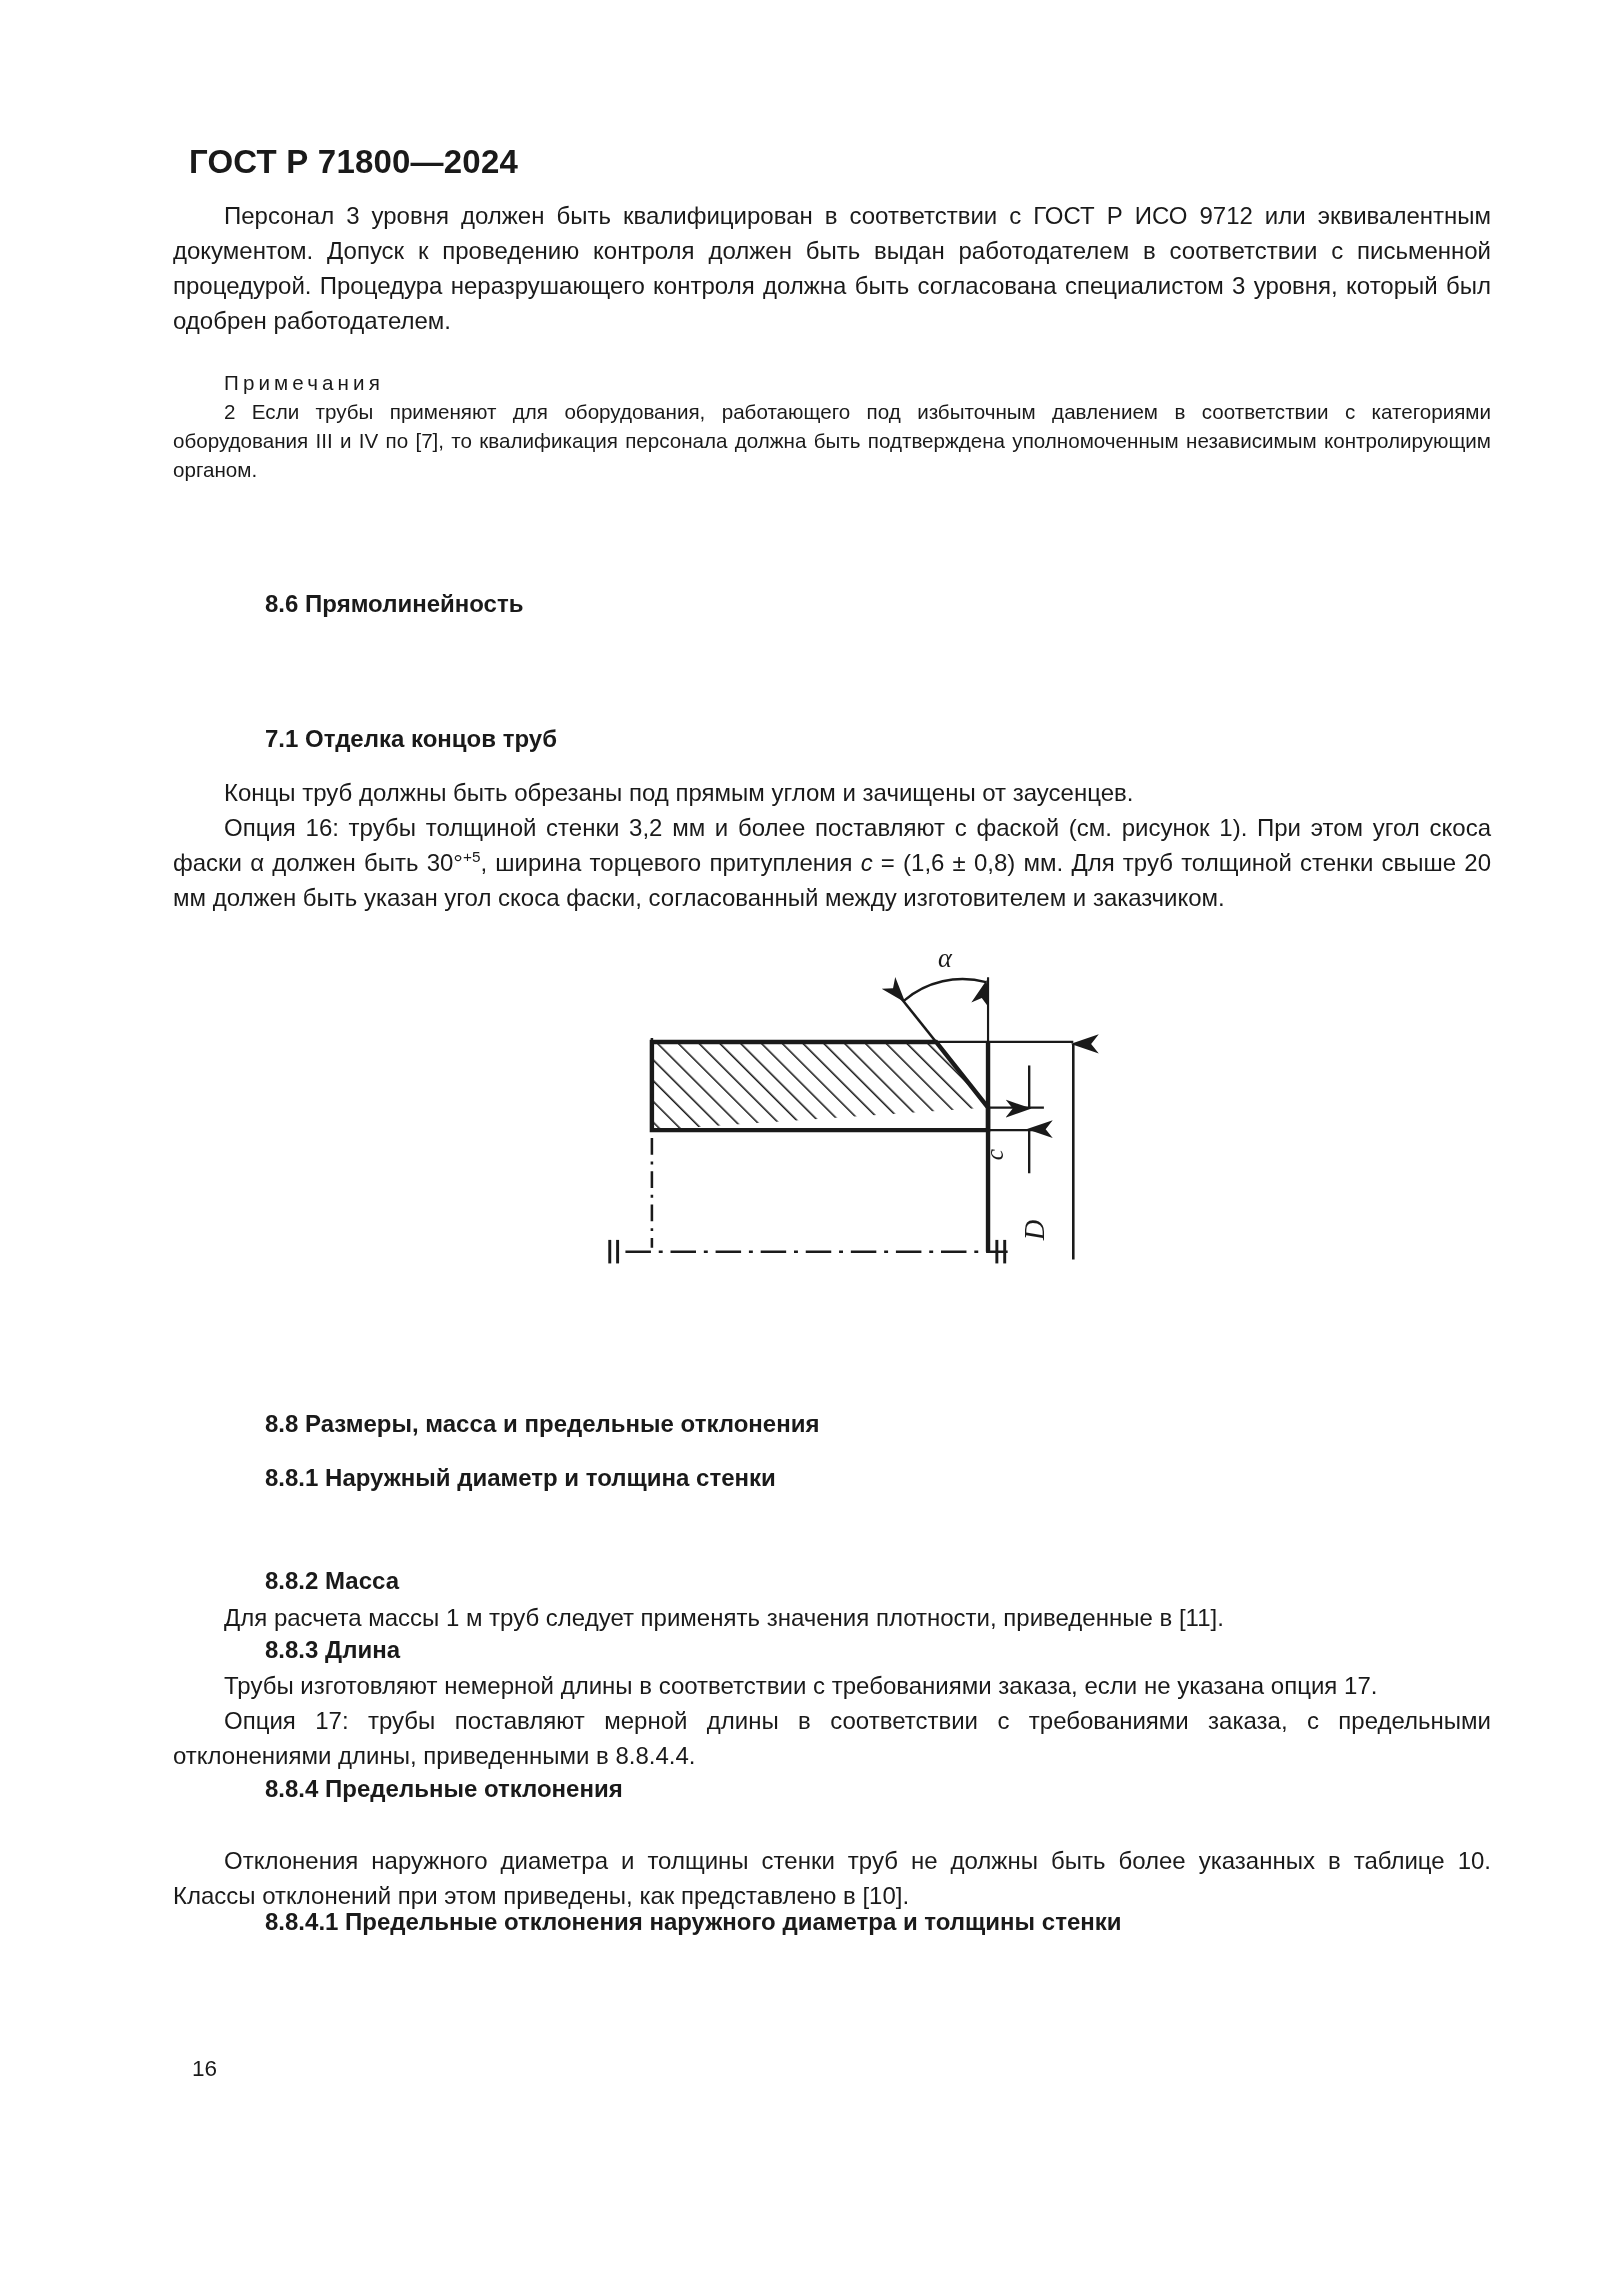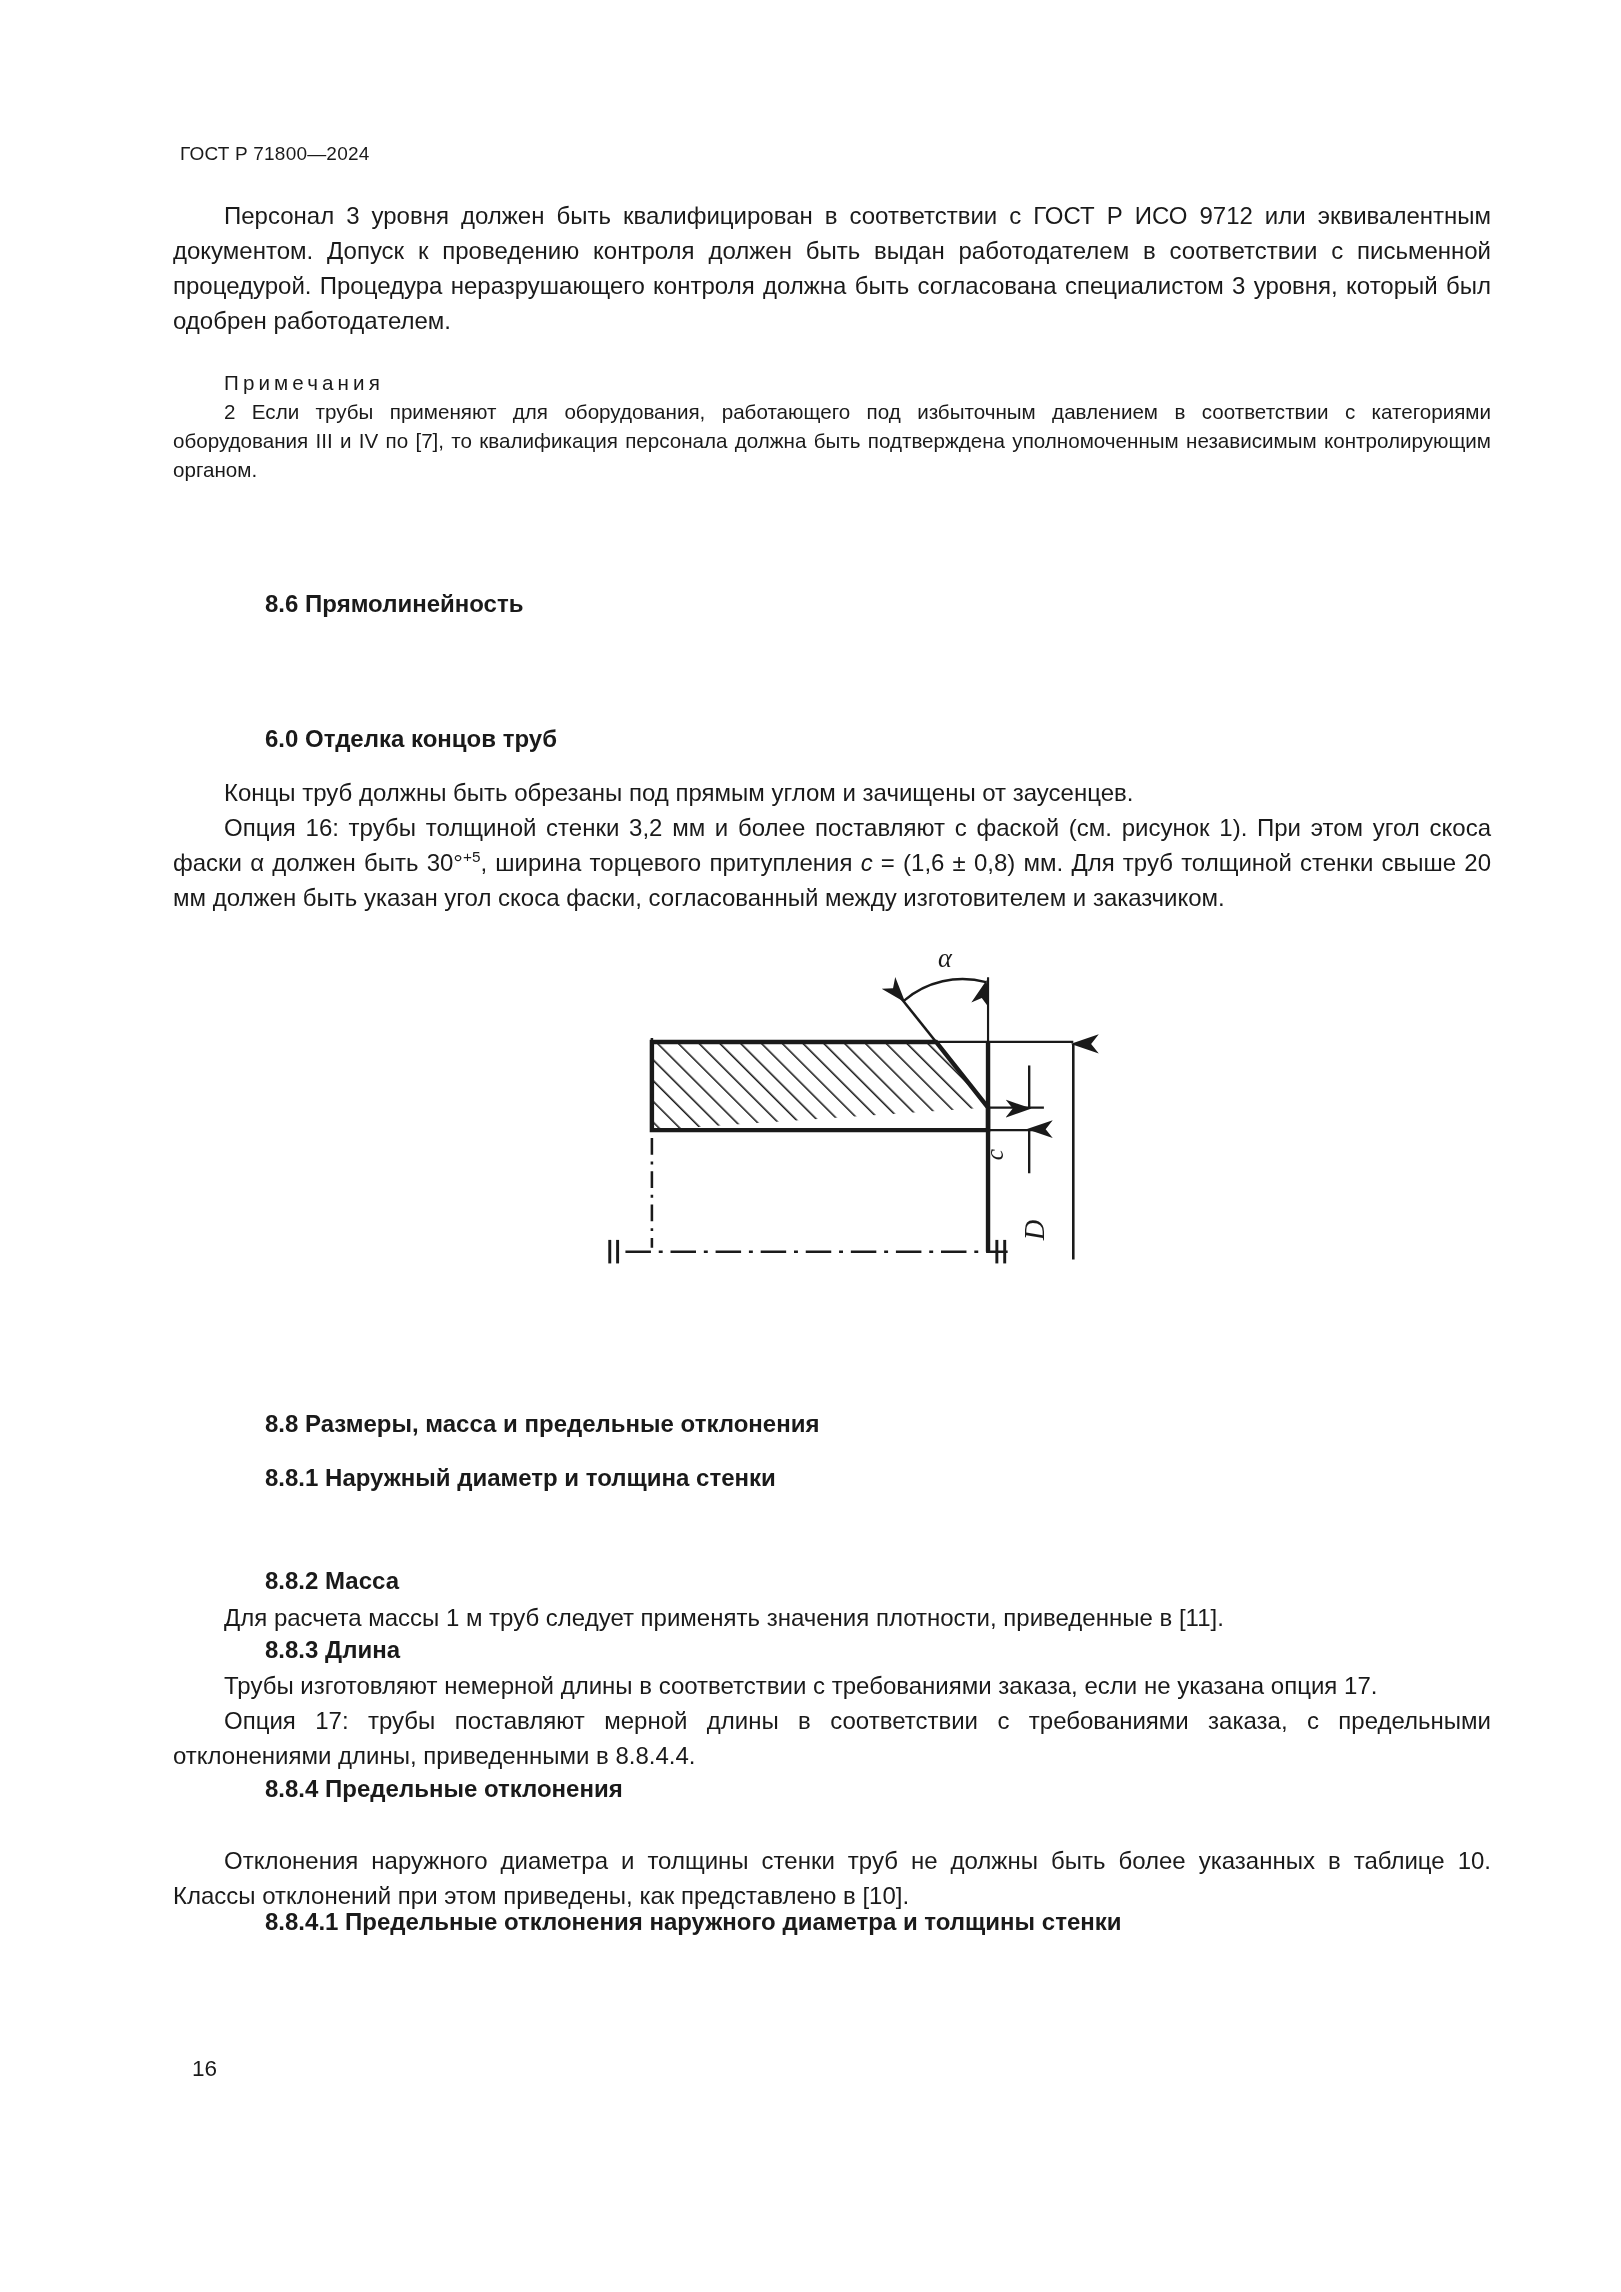--- a/index.html
+++ b/index.html
@@ -16,24 +16,24 @@
     position: relative;
     width: 1621px;
     height: 2293px;
     background: #ffffff;
     overflow: hidden;
   }
 
   
   .doc-header {
     position: absolute;
-    left: 180px;
+    left: 189px;
     top: 143px;
-    font-size: 19px;
-    font-weight: normal;
+    font-size: 33px;
+    font-weight: bold;
     letter-spacing: 0.2px;
     white-space: nowrap;
   }
 
   
   .body-block {
     position: absolute;
     left: 173px;
     width: 1318px;
     font-size: 24px;
@@ -125,21 +125,21 @@
     <p class="indent">Персонал 3 уровня должен быть квалифицирован в соответствии с ГОСТ Р ИСО 9712 или эквивалентным документом. Допуск к проведению контроля должен быть выдан работодателем в соответствии с письменной процедурой. Процедура неразрушающего контроля должна быть согласована специалистом 3 уровня, который был одобрен работодателем.</p>
   </div>
 
   <div class="note-block" style="top:368px;">
     <p class="note-title">Примечания</p>
     <p class="note-item">2  Если трубы применяют для оборудования, работающего под избыточным давлением в соответствии с категориями оборудования III и IV по [7], то квалификация персонала должна быть подтверждена уполномоченным независимым контролирующим органом.</p>
   </div>
 
   <h2 class="section-heading" style="top:588px;">8.6  Прямолинейность</h2>
 
-  <h2 class="section-heading" style="top:723px;">6.0  Отделка концов труб</h2>
+  <h2 class="section-heading" style="top:723px;">7.1  Отделка концов труб</h2>
   <div class="body-block" style="top:775px;">
     <p class="indent">Концы труб должны быть обрезаны под прямым углом и зачищены от заусенцев.</p>
     <p class="indent"><span>Опция 16: трубы толщиной стенки 3,2 мм и более поставляют с фаской (см. рисунок 1). При этом угол скоса фаски α должен быть 30°</span><sup class="sup-tol">+5</sup><span>, ширина торцевого притупления </span><span class="ital">c</span><span> = (1,6 ± 0,8) мм. Для труб толщиной стенки свыше 20 мм должен быть указан угол скоса фаски, согласованный между изготовителем и заказчиком.</span></p>
   </div>
 
   <div class="figure-wrap">
     <svg width="588" height="353" viewBox="0 0 600 360">
       <defs>
         <pattern id="hatch45" width="15" height="15" patternUnits="userSpaceOnUse" patternTransform="rotate(-45 0 0)">
           <line x1="0" y1="0" x2="0" y2="15" stroke="#1a1a1a" stroke-width="3.2"></line>

